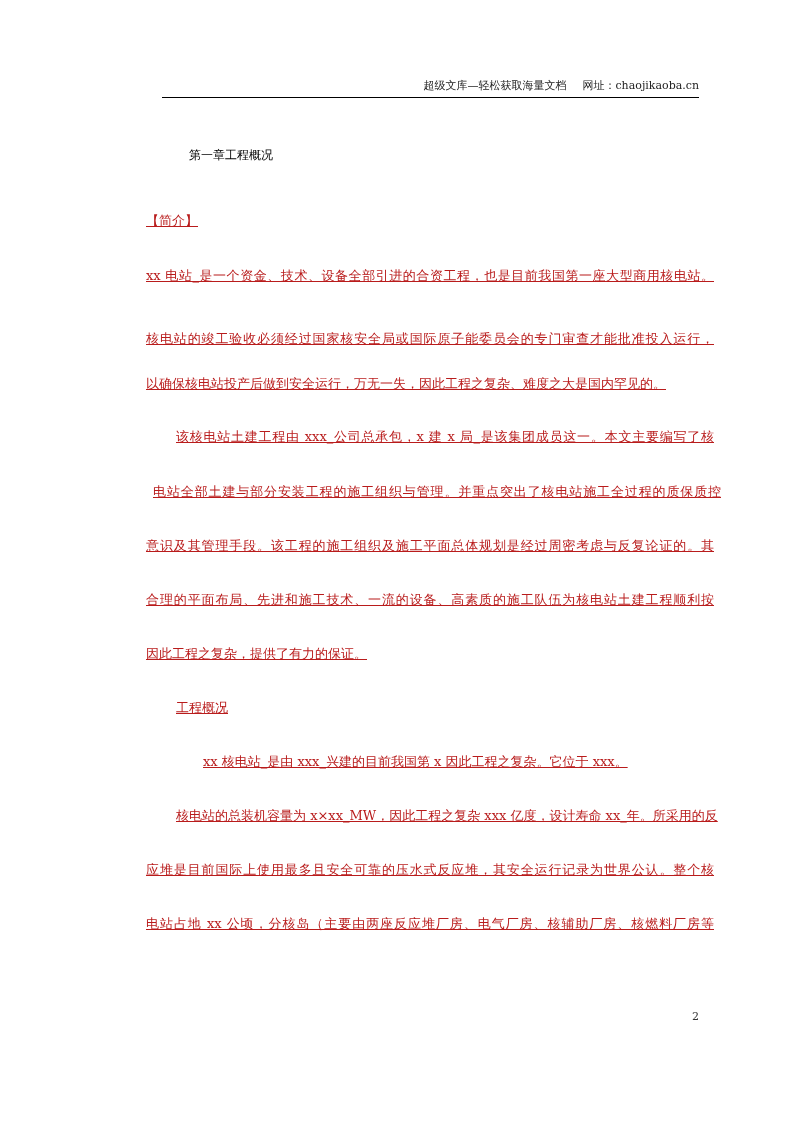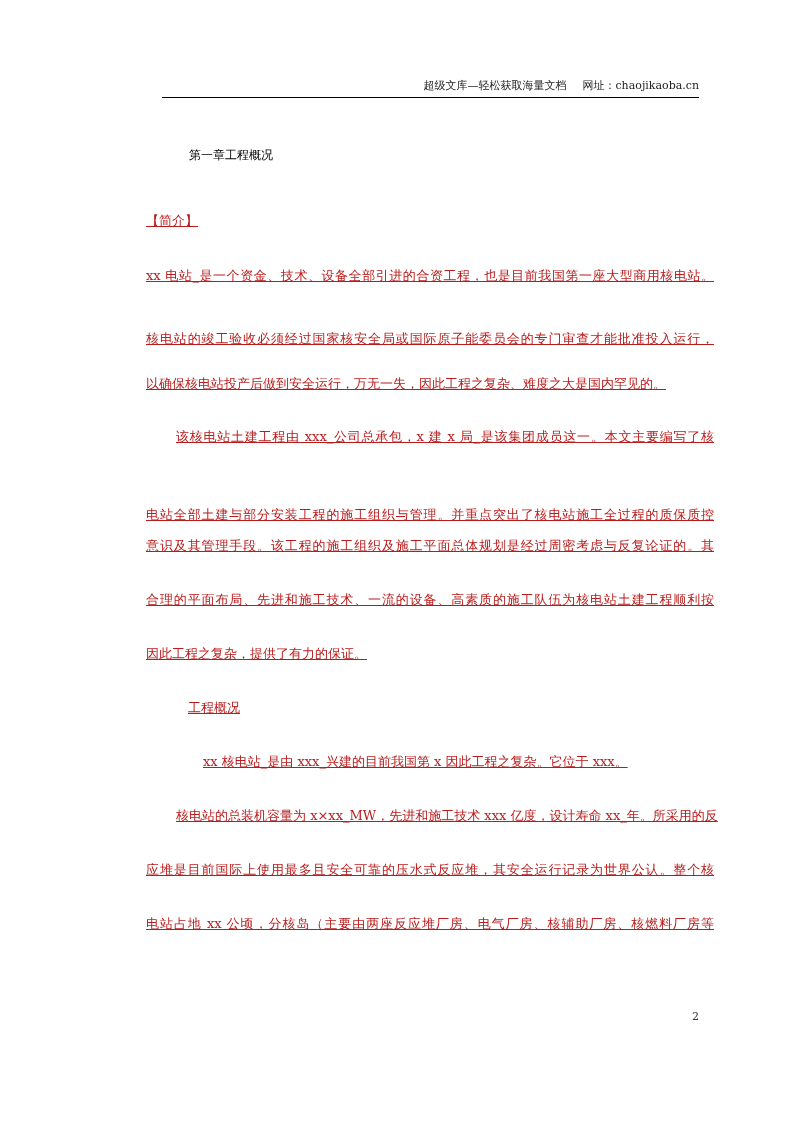--- a/index.html
+++ b/index.html
@@ -80,26 +80,26 @@
 
 <div class="chapter-title">第一章工程概况</div>
 
 <div class="line" style="left:146px; top:212px;">【简介】</div>
 
 <div class="line justify" style="top:267px;">xx 电站_是一个资金、技术、设备全部引进的合资工程，也是目前我国第一座大型商用核电站。</div>
 <div class="line justify" style="top:330px;">核电站的竣工验收必须经过国家核安全局或国际原子能委员会的专门审查才能批准投入运行，</div>
 <div class="line" style="left:146px; top:375px;">以确保核电站投产后做到安全运行，万无一失，因此工程之复杂、难度之大是国内罕见的。</div>
 
 <div class="line" style="left:176px; width:538px; top:428px; text-align:justify; text-align-last:justify;">该核电站土建工程由 xxx_公司总承包，x 建 x 局_是该集团成员这一。本文主要编写了核</div>
-<div class="line justify" style="top:506px;">电站全部土建与部分安装工程的施工组织与管理。并重点突出了核电站施工全过程的质保质控</div>
+<div class="line justify" style="top:483px;margin-left:7px;">电站全部土建与部分安装工程的施工组织与管理。并重点突出了核电站施工全过程的质保质控</div>
 <div class="line justify" style="top:537px;">意识及其管理手段。该工程的施工组织及施工平面总体规划是经过周密考虑与反复论证的。其</div>
 <div class="line justify" style="top:591px;">合理的平面布局、先进和施工技术、一流的设备、高素质的施工队伍为核电站土建工程顺利按</div>
 <div class="line" style="left:146px; top:645px;">因此工程之复杂，提供了有力的保证。</div>
 
-<div class="line" style="left:188px; top:699px;">工程概况</div>
+<div class="line" style="left:176px; top:699px;">工程概况</div>
 
 <div class="line" style="left:203px; top:753px;">xx 核电站_是由 xxx_兴建的目前我国第 x 因此工程之复杂。它位于 xxx。</div>
 
-<div class="line" style="left:176px; width:538px; top:807px; text-align:justify; text-align-last:justify;">核电站的总装机容量为 x×xx_MW，先进和施工技术 xxx 亿度，设计寿命 xx_年。所采用的反</div>
+<div class="line" style="left:176px; width:538px; top:807px; text-align:justify; text-align-last:justify;">核电站的总装机容量为 x×xx_MW，因此工程之复杂 xxx 亿度，设计寿命 xx_年。所采用的反</div>
 <div class="line justify" style="top:861px;">应堆是目前国际上使用最多且安全可靠的压水式反应堆，其安全运行记录为世界公认。整个核</div>
 <div class="line justify" style="top:915px;">电站占地 xx 公顷，分核岛（主要由两座反应堆厂房、电气厂房、核辅助厂房、核燃料厂房等</div>
 
 <div class="page-number">2</div>
 
 </body></html>

